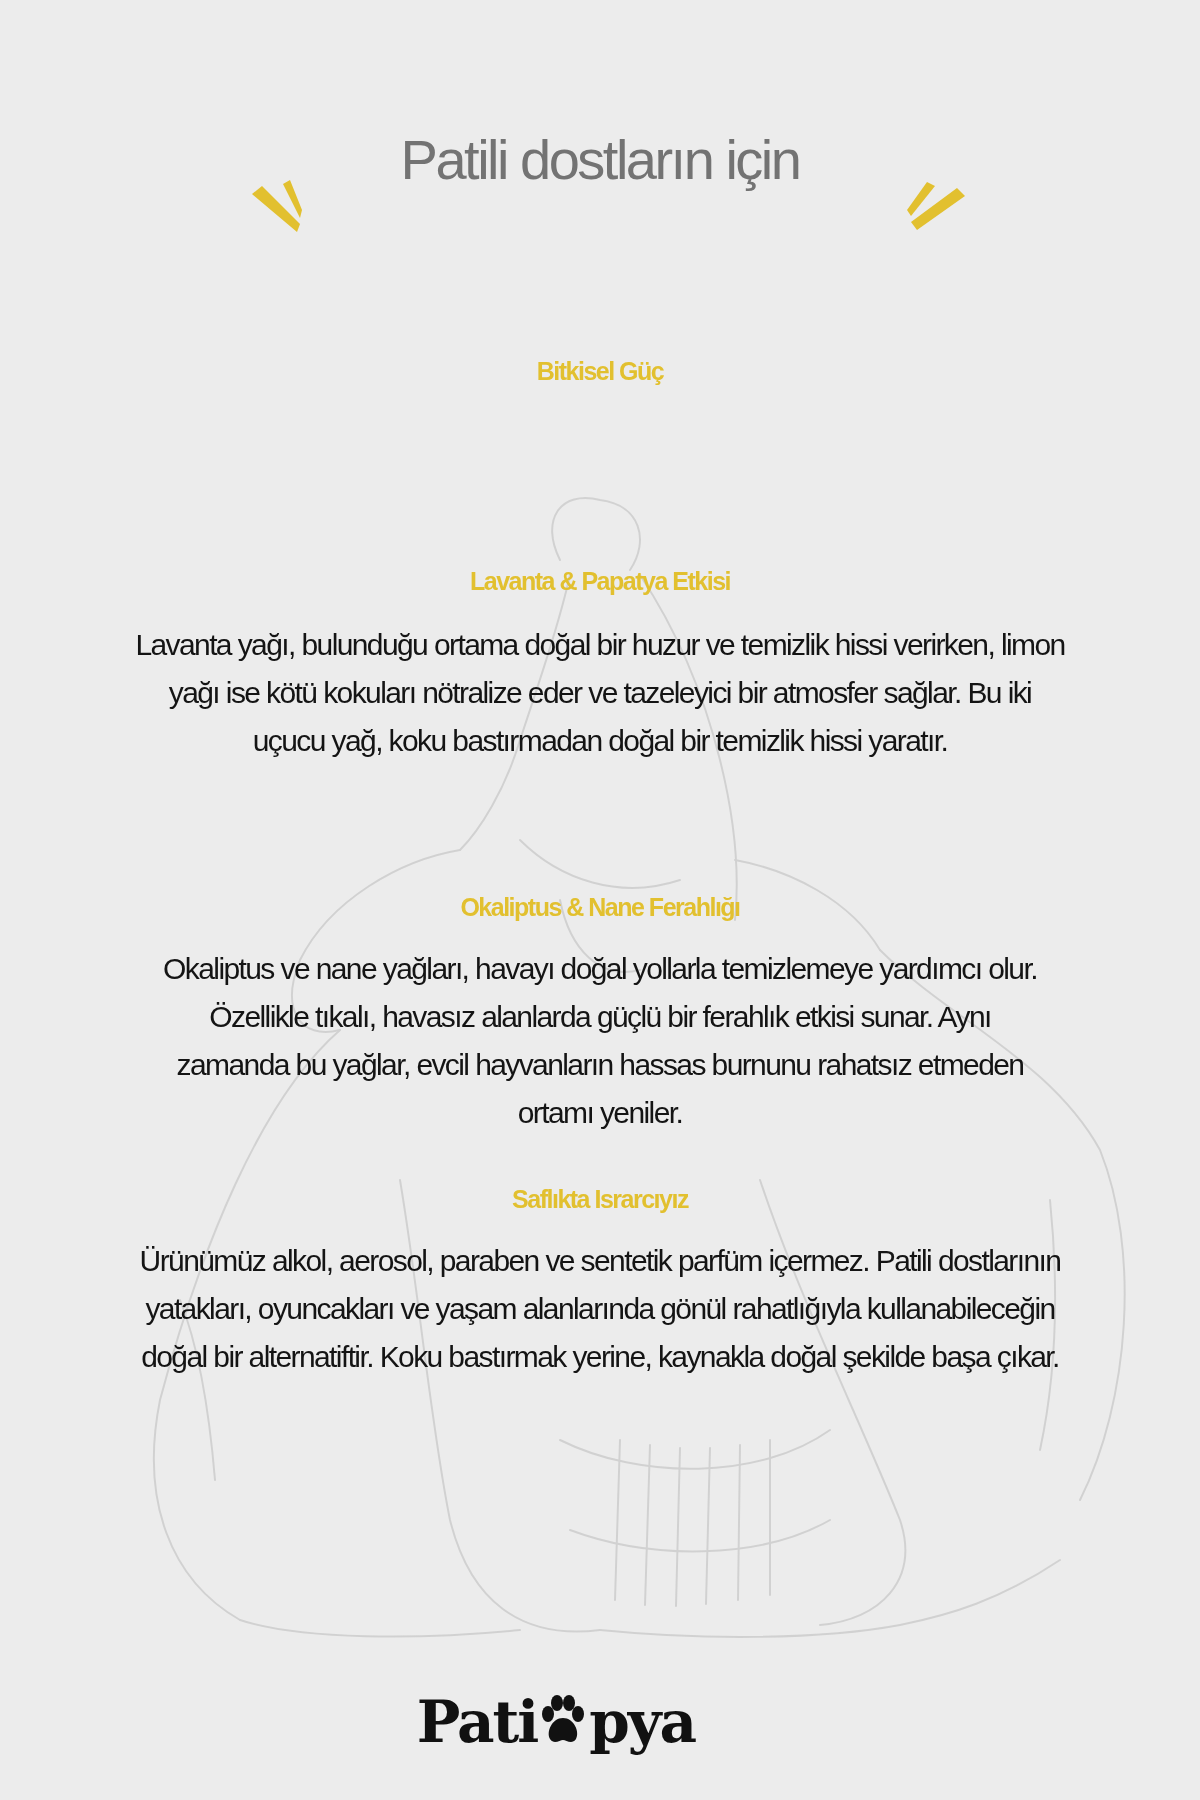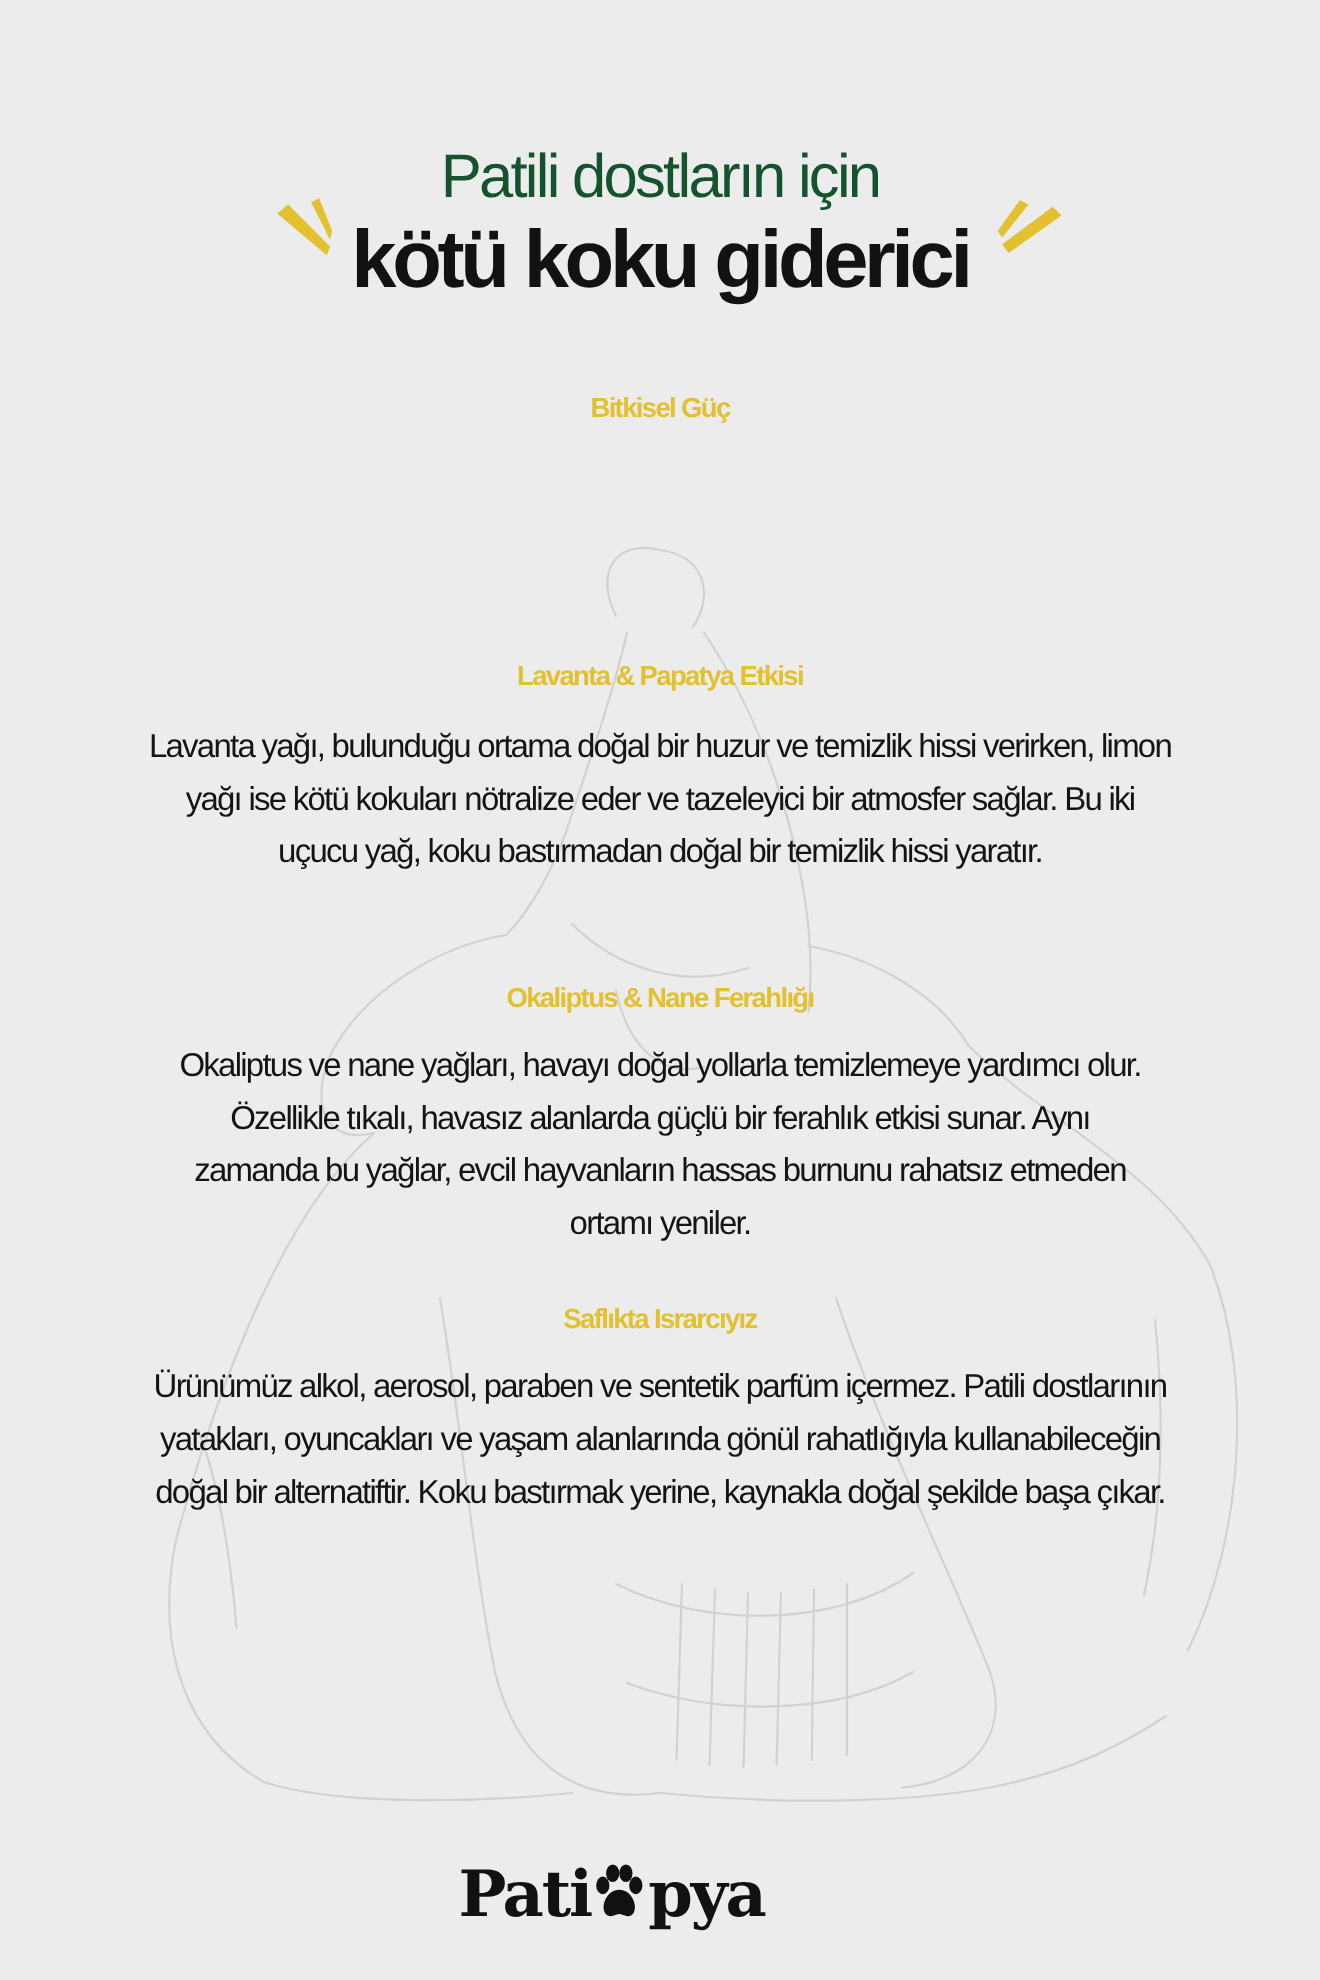--- a/index.html
+++ b/index.html
@@ -13,21 +13,21 @@
   }
   .sketch {
     position: absolute; left: 0; top: 0; width: 1200px; height: 1800px;
     pointer-events: none;
   }
   .page { position: relative; width: 1200px; height: 1800px; }
   .title-wrap {
     position: absolute; left: 0; top: 120px; width: 1200px; text-align: center;
   }
   .title-line1 {
-    font-size: 56px; font-weight: 400; letter-spacing: -2.5px; color: #14532d;
+    font-size: 56px; font-weight: 400; letter-spacing: -2.5px; color: #737373;
     line-height: 80px;
     display: block;
   }
   .title-line2 {
     font-size: 74px; font-weight: 700; letter-spacing: -4px; color: #121212;
     line-height: 80px;
     display: block;
     margin-top: -4px;
   }
   .quote {
@@ -93,28 +93,27 @@
     <path d="M12 22 L 22 14 L 60 52 L 57 60 Z" fill="#e2c02f"></path>
     <path d="M43 12 L 50 8 L 62 38 L 60 46 Z" fill="#e2c02f"></path>
   </svg>
   <svg class="quote right" viewBox="0 0 90 90">
     <path d="M16 50 L 62 16 L 70 24 L 22 58 Z" fill="#e2c02f"></path>
     <path d="M12 38 L 32 10 L 40 14 L 16 44 Z" fill="#e2c02f"></path>
   </svg>
 
   <div class="title-wrap">
     <span class="title-line1">Patili dostların için</span>
-    <span class="title-line2">kötü koku giderici</span>
   </div>
 
   <div class="section" style="top:351px;">
     <h2>Bitkisel Güç</h2>
   </div>
 
-  <div class="section" style="top:595px;">
+  <div class="section" style="top:561px;">
     <h2>Lavanta &amp; Papatya Etkisi</h2>
     <p style="padding:0 15px;margin-top:20px;">Lavanta yağı, bulunduğu ortama doğal bir huzur ve temizlik hissi verirken, limon yağı ise kötü kokuları nötralize eder ve tazeleyici bir atmosfer sağlar. Bu iki uçucu yağ, koku bastırmadan doğal bir temizlik hissi yaratır.</p>
   </div>
 
   <div class="section" style="top:887px;">
     <h2>Okaliptus &amp; Nane Ferahlığı</h2>
     <p style="padding:0 35px;">Okaliptus ve nane yağları, havayı doğal yollarla temizlemeye yardımcı olur. Özellikle tıkalı, havasız alanlarda güçlü bir ferahlık etkisi sunar. Aynı zamanda bu yağlar, evcil hayvanların hassas burnunu rahatsız etmeden ortamı yeniler.</p>
   </div>
 
   <div class="section" style="top:1179px;">

